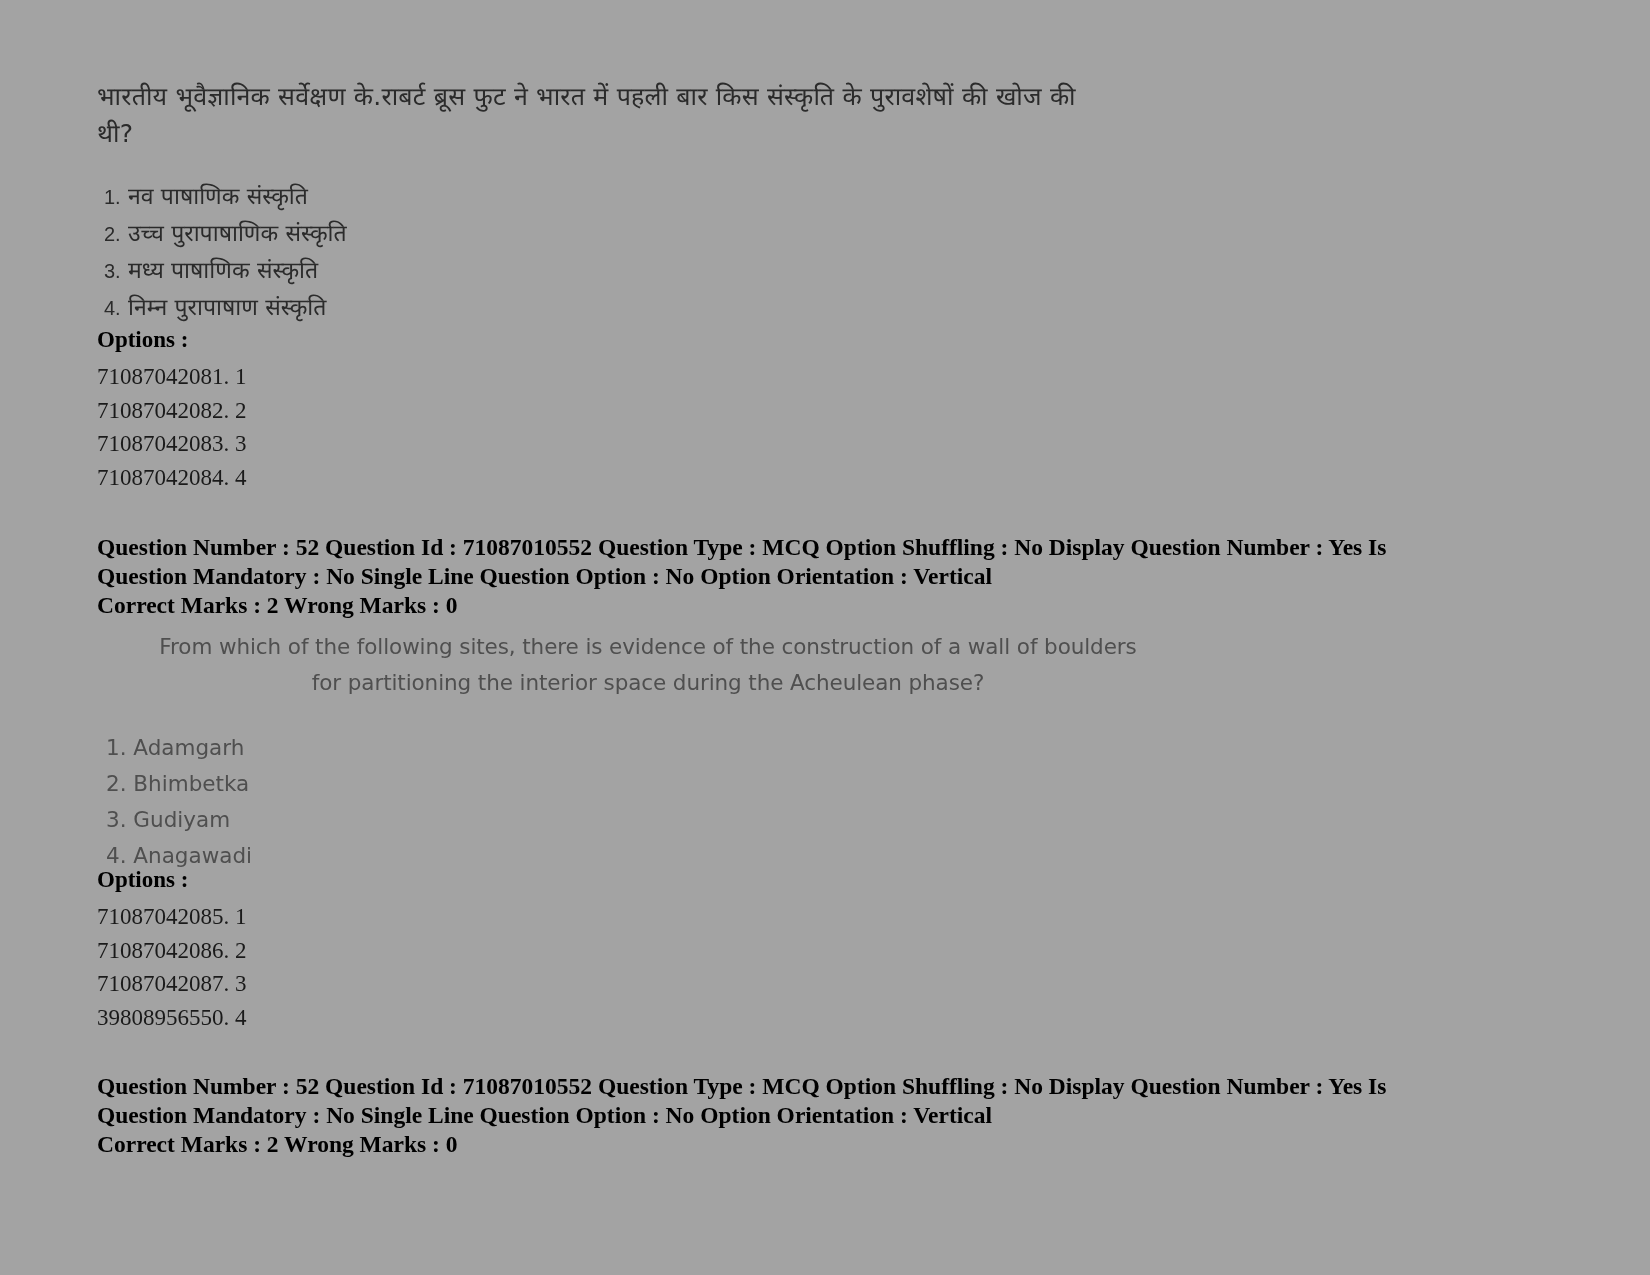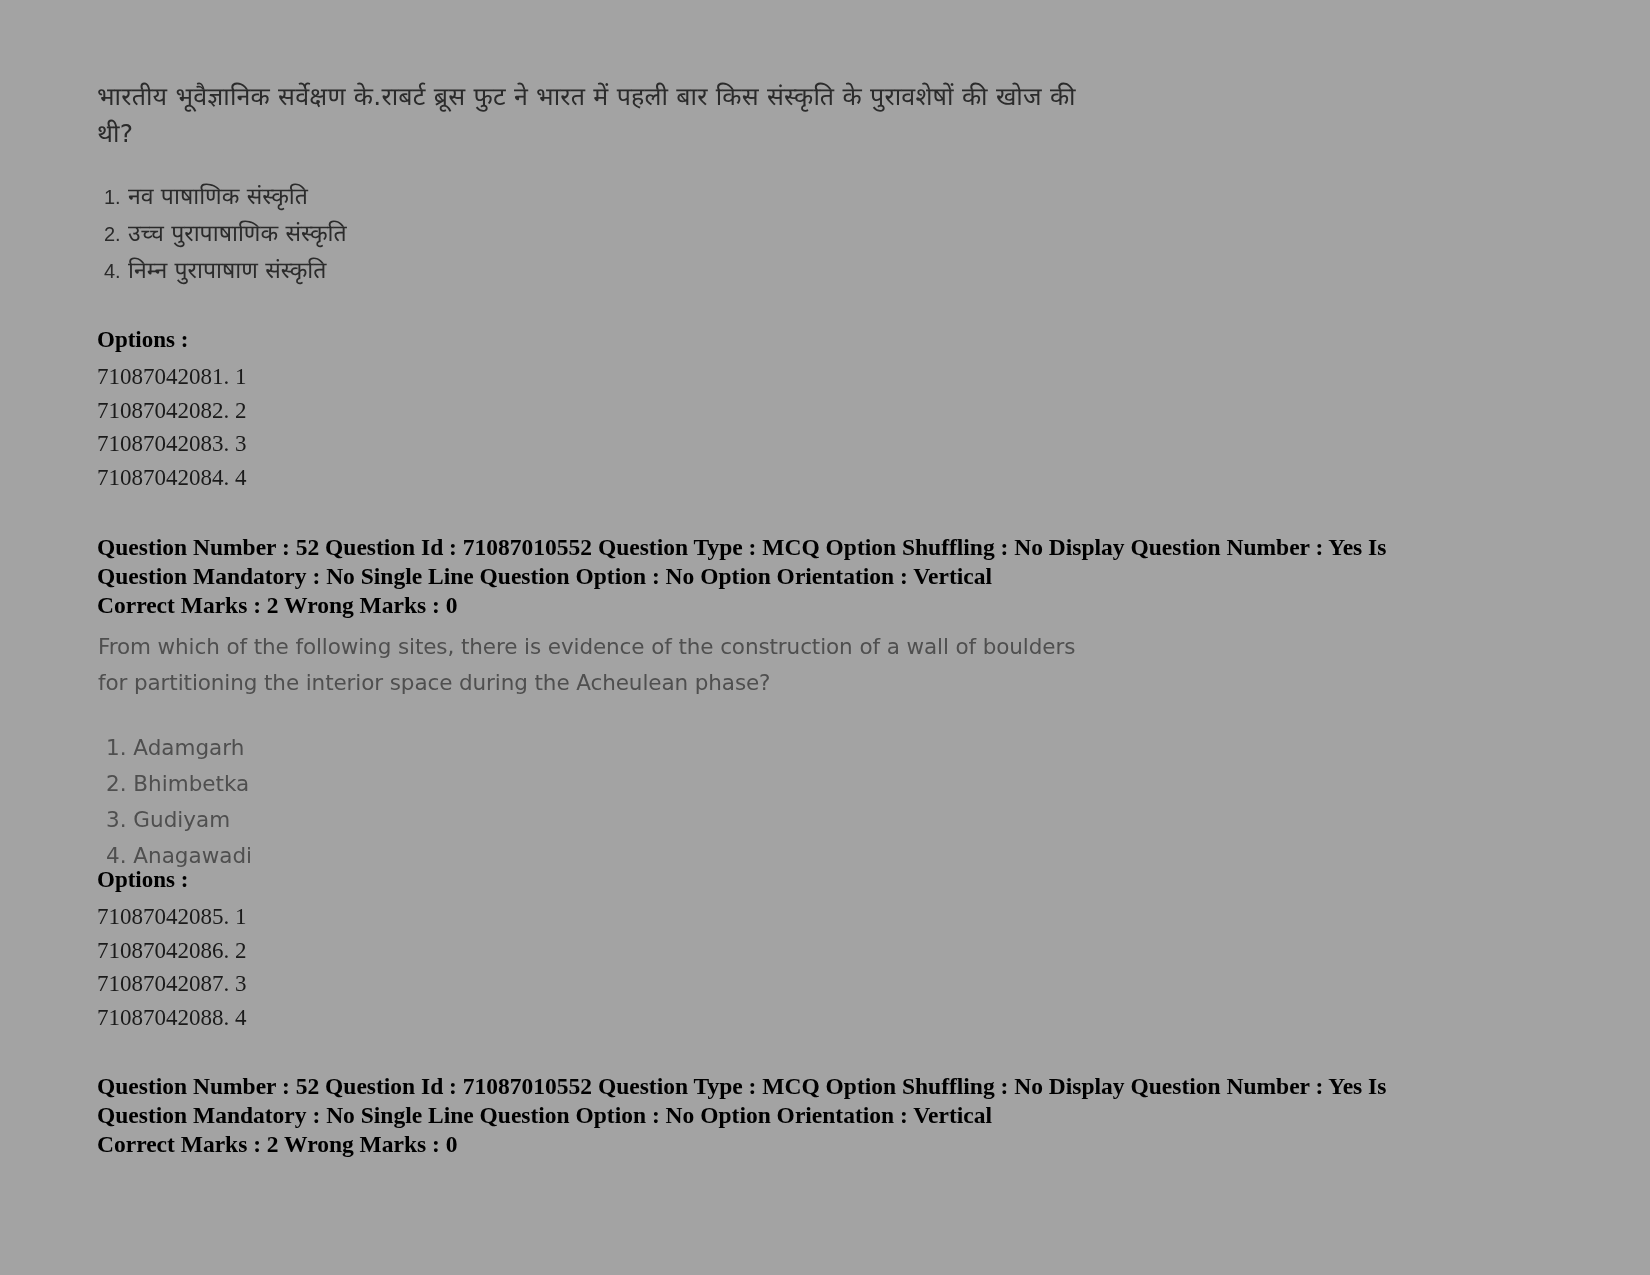--- a/index.html
+++ b/index.html
@@ -52,20 +52,21 @@
   }
 
   
   .q-eng {
     position: absolute;
     font-family: "DejaVu Sans", "Liberation Sans", sans-serif;
     color: #4f4f4f;
     font-size: 21.5px;
     line-height: 37px;
     letter-spacing: -0.1px;
+    text-align: center;
   }
   .opts-eng {
     position: absolute;
     left: 106px;
     list-style: none;
     margin: 0;
     padding: 0;
   }
   .opts-eng li {
     font-family: "DejaVu Sans", "Liberation Sans", sans-serif;
@@ -122,20 +123,24 @@
   <ul class="opts-deva">
     <li>
       <span class="num">1.</span>
       <span>नव पाषाणिक संस्कृति</span>
     </li>
     <li>
       <span class="num">2.</span>
       <span>उच्च पुरापाषाणिक संस्कृति</span>
     </li>
     <li>
+      <span class="num">3.</span>
+      <span>मध्य पाषाणिक संस्कृति</span>
+    </li>
+    <li>
       <span class="num">4.</span>
       <span>निम्न पुरापाषाण संस्कृति</span>
     </li>
   </ul>
 
   <div class="options-label" style="top:327px;">Options :</div>
 
   <ul class="opt-ids" style="top:360px;">
     <li>71087042081. 1</li>
     <li>71087042082. 2</li>
@@ -170,21 +175,21 @@
       <span>Anagawadi</span>
     </li>
   </ul>
 
   <div class="options-label" style="top:867px;">Options :</div>
 
   <ul class="opt-ids" style="top:900px;">
     <li>71087042085. 1</li>
     <li>71087042086. 2</li>
     <li>71087042087. 3</li>
-    <li>71087042088. 4</li>
+    <li>39808956550. 4</li>
   </ul>
 
   <div class="meta" style="top:1072px;">
     <span class="wrapline">Question Number : 52 Question Id : 71087010552 Question Type : MCQ Option Shuffling : No Display Question Number : Yes Is</span>
     <span class="wrapline">Question Mandatory : No Single Line Question Option : No Option Orientation : Vertical</span>
     <span class="wrapline">Correct Marks : 2 Wrong Marks : 0</span>
   </div>
 
 </div>
 

